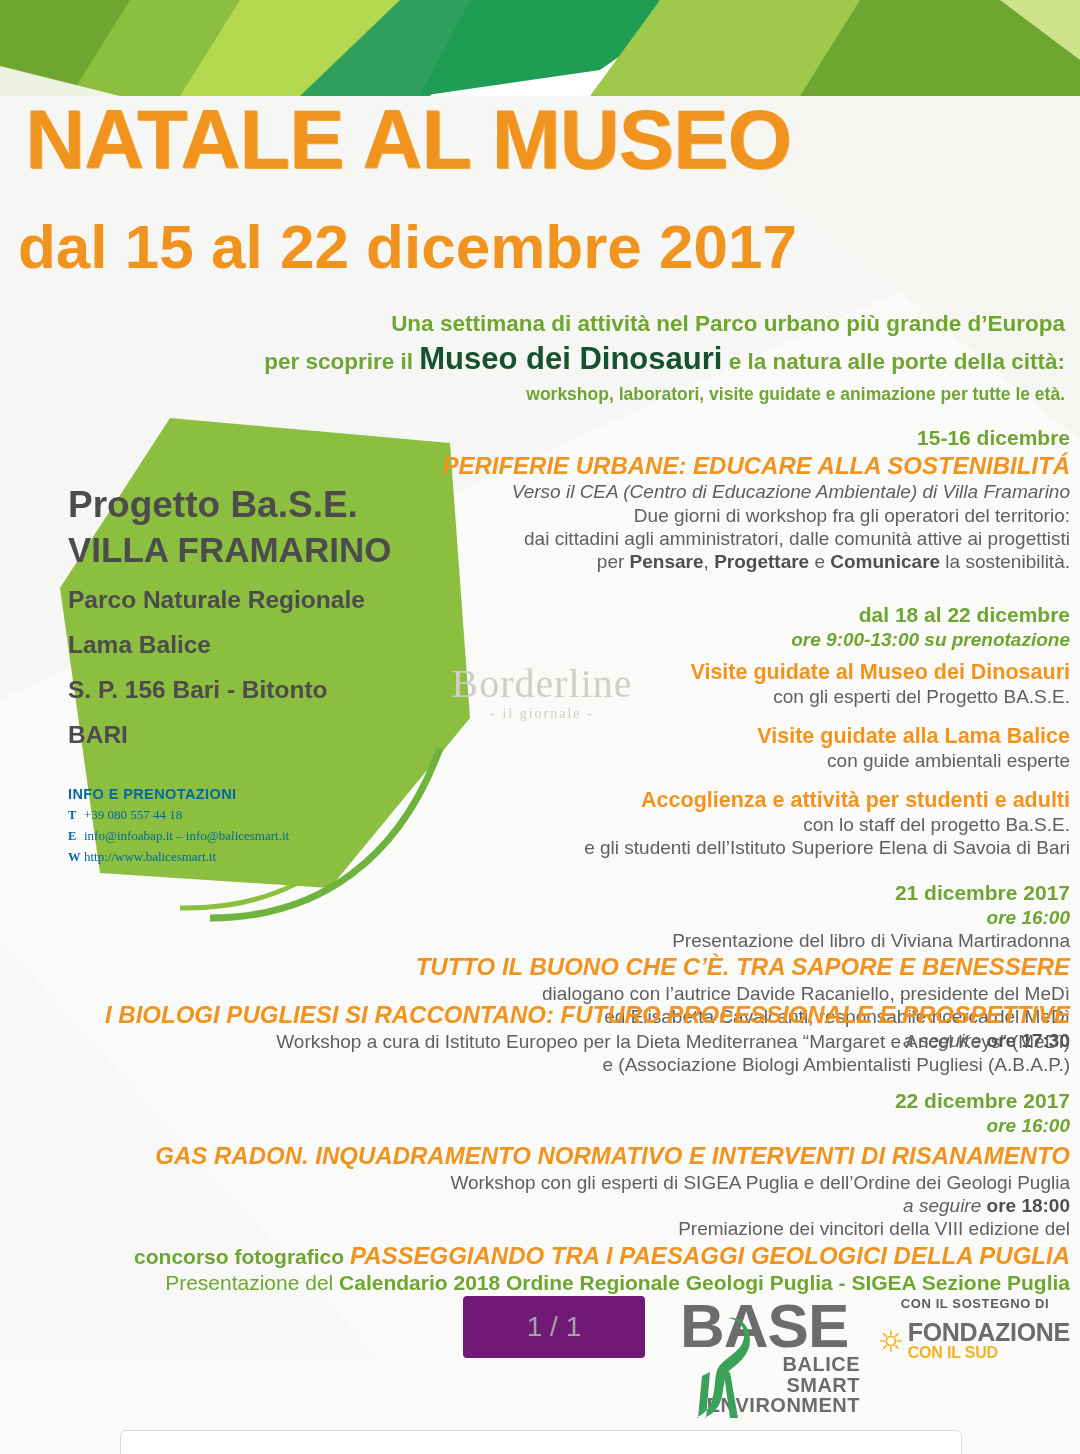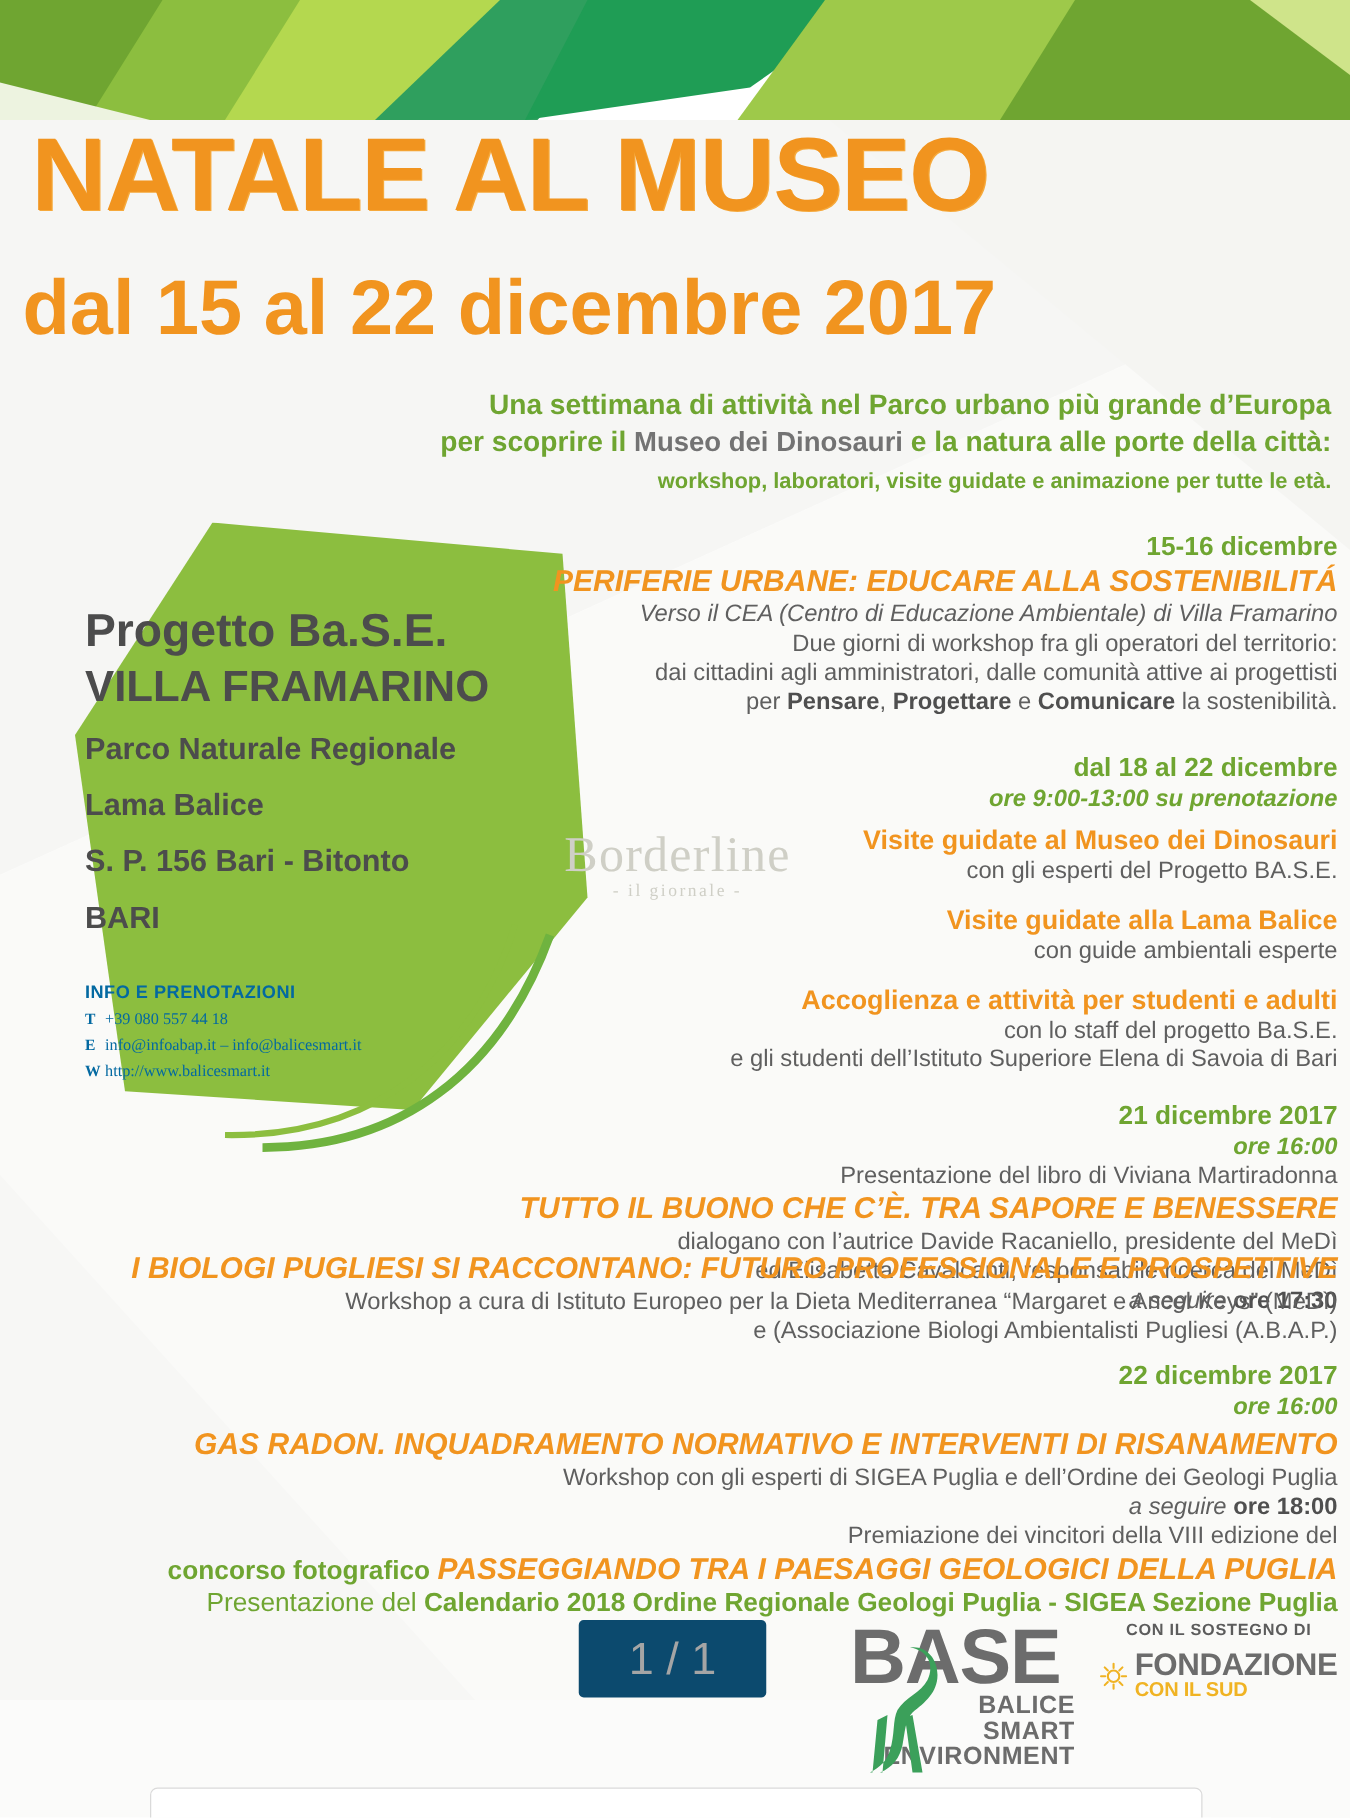--- a/index.html
+++ b/index.html
@@ -83,22 +83,22 @@
     font-weight: bold;
     color: #6fa531;
   }
   #intro .l2 {
     font-size: 22.5px;
     font-weight: bold;
     color: #6fa531;
     margin-top: 3px;
   }
   #intro .l2 .big {
-    font-size: 22px;
-    color: #737373;
+    font-size: 31px;
+    color: #14532d;
   }
   #intro .l3 {
     font-size: 17.5px;
     font-weight: bold;
     color: #6fa531;
     margin-top: 6px;
   }
 
   
   #greenblock {
@@ -248,29 +248,29 @@
     position: absolute;
     left: 10px; top: 1088px;
     width: 1060px;
     text-align: right;
   }
 
   
   #pagebox {
     position: absolute;
     left: 463px; top: 1296px;
-    width: 150px;
+    width: 182px;
     height: 62px;
-    background: #0c4a6e;
+    background: #701a75;
     border-radius: 4px;
     display: flex;
     align-items: center;
     justify-content: center;
     color: #a5a5a5;
-    font-size: 36px;
+    font-size: 28px;
   }
 
   
   #logos {
     position: absolute;
     left: 680px; top: 1290px;
     width: 390px;
     height: 150px;
   }
   #base-logo {

